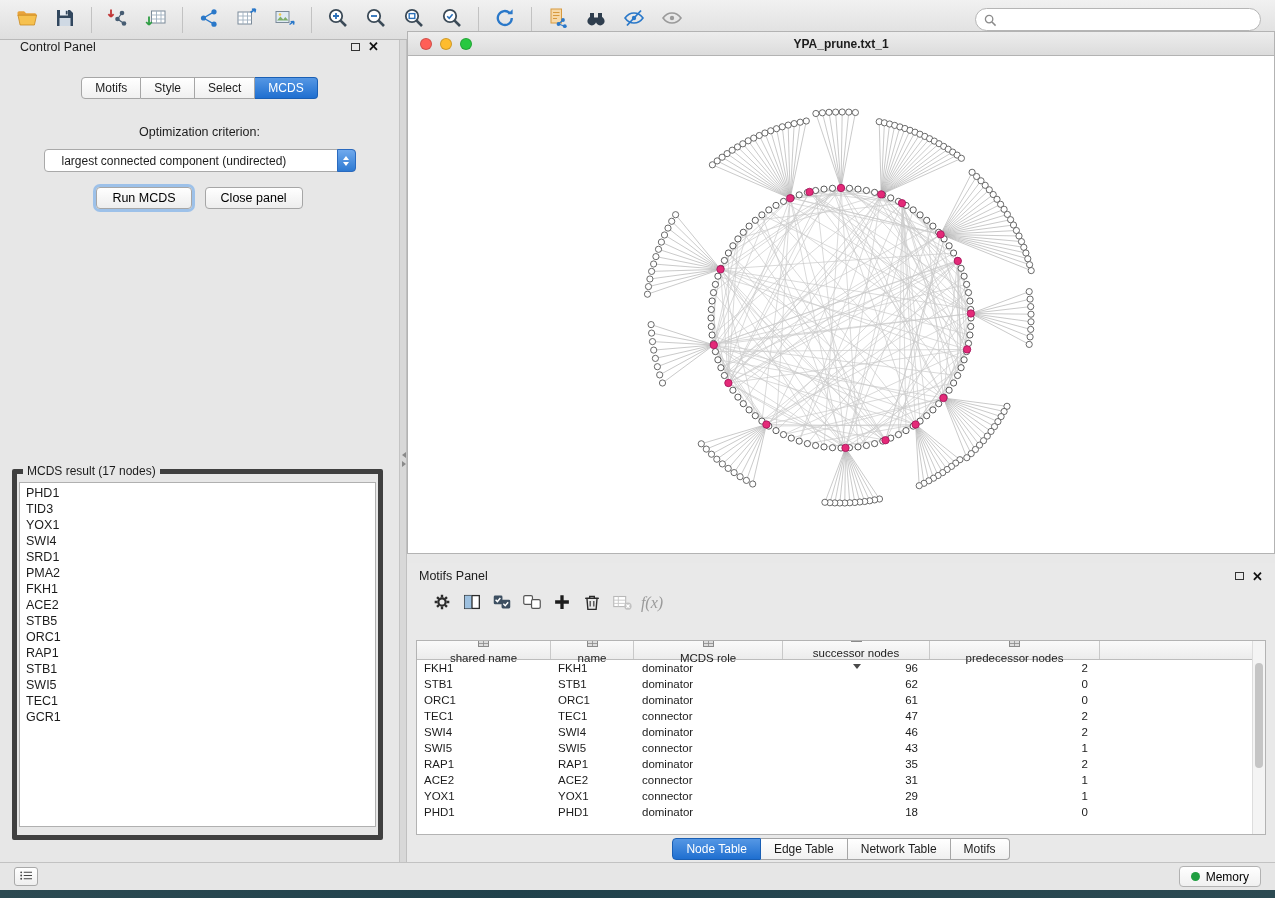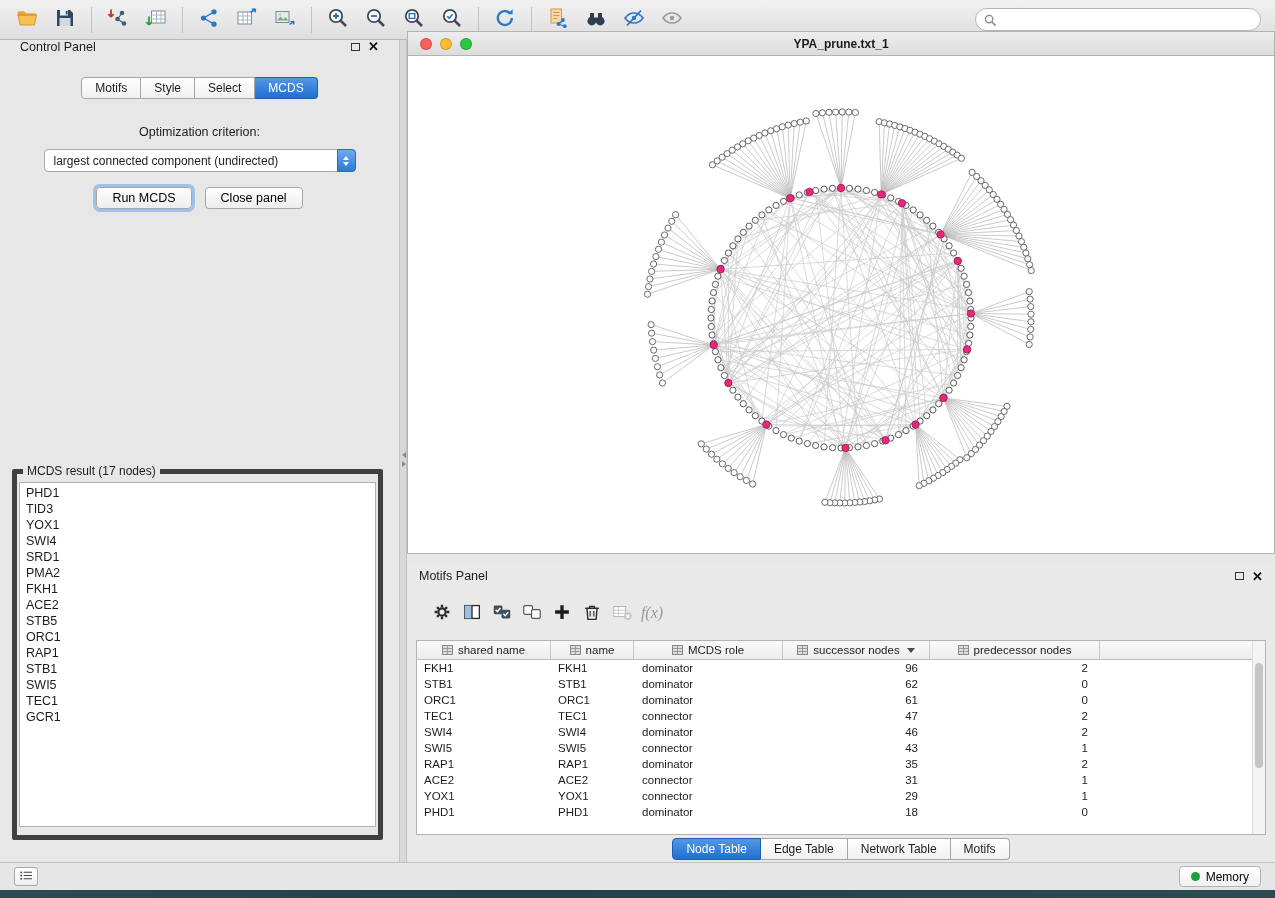--- a/index.html
+++ b/index.html
@@ -32,21 +32,21 @@
   .seg-btn { background:linear-gradient(#ffffff,#f0f0f0); border:1px solid #a6a6a6; border-left:none;
     padding:3px 13px; font-size:12px; color:#1c1c1c; cursor:pointer; }
   .seg-btn:first-child { border-left:1px solid #a6a6a6; border-radius:4px 0 0 4px; }
   .seg-btn:last-child { border-radius:0 4px 4px 0; }
   .seg-btn.active { background:linear-gradient(#5597e4,#1f6fd0); border-color:#1a5fb4; color:#fff; }
 
   .cp-tabs { margin-top:9px; }
   .opt-label { margin-top:26px; text-align:center; font-size:12.5px; }
   .dropdown { width:312px; height:23px; margin:10px auto 0; background:#fff;
     border:1px solid #a9a9a9; border-radius:4px; display:flex; align-items:center; cursor:pointer; }
-  .dropdown .val { flex:1; padding-left:9px; font-size:12px; white-space:nowrap; overflow:hidden; }
+  .dropdown .val { flex:1; padding-left:17px; font-size:12px; white-space:nowrap; overflow:hidden; }
   .stepper { width:19px; height:23px; margin:-1px -1px -1px 0;
     background:linear-gradient(#6fa9ed,#2e7ad2); border:1px solid #2a6abf; border-radius:0 4px 4px 0;
     display:flex; flex-direction:column; align-items:center; justify-content:center; gap:2px; }
   .tri-up { width:0; height:0; border-left:3.5px solid transparent; border-right:3.5px solid transparent;
     border-bottom:4px solid #fff; }
   .tri-dn { width:0; height:0; border-left:3.5px solid transparent; border-right:3.5px solid transparent;
     border-top:4px solid #fff; }
   .btn-row { margin-top:15px; display:flex; justify-content:center; gap:13px; }
   .btn { background:linear-gradient(#ffffff,#ededed); border:1px solid #a6a6a6; border-radius:4px;
     padding:3px 15px; font-size:12.5px; cursor:pointer; font-family:"Liberation Sans", sans-serif; }
@@ -73,32 +73,32 @@
   .net-titlebar { height:24px; background:linear-gradient(#ededed,#dcdcdc);
     border-bottom:1px solid #b3b3b3; position:relative; display:flex; align-items:center; }
   .traffic { display:flex; gap:8px; margin-left:12px; }
   .tl { width:12px; height:12px; border-radius:50%; border:0.5px solid rgba(0,0,0,.18); cursor:pointer; }
   .net-title { position:absolute; left:0; right:0; text-align:center; font-size:12px; font-weight:bold; }
   .net-canvas { display:block; width:866px; height:497px; background:#fff; }
 
   
   .table-panel { position:absolute; left:407px; top:563px; width:868px; height:299px; background:#e9e9e9; }
   .tp-header { height:26px; display:flex; align-items:center; padding:0 12px; font-size:12.5px; }
-  .tp-toolbar { height:48px; display:flex; align-items:center; padding-left:20px; }
+  .tp-toolbar { height:48px; display:flex; align-items:flex-start; padding-left:20px; }
   .ti { width:30px; height:28px; border:none; background:transparent; display:flex; align-items:center;
     justify-content:center; cursor:pointer; }
   .ti svg { width:22px; height:22px; }
   .fx { font-family:"Liberation Serif", serif; font-style:italic; font-size:16px; color:#9a9a9a; }
 
   .tp-table { position:absolute; left:9px; right:9px; top:77px; bottom:27px; background:#fff;
     border:1px solid #b3b3b3; overflow:hidden; }
   .thead { display:flex; height:19px; background:linear-gradient(#fafafa,#ececec);
     border-bottom:1px solid #bdbdbd; }
   .th { display:flex; align-items:center; justify-content:center; gap:5px;
-    border-right:1px solid #c9c9c9; font-size:11.5px; cursor:pointer; }
+    border-right:1px solid #c9c9c9; font-size:11.5px; cursor:pointer;flex-direction:column; }
   .th-fill { flex:1; border-right:none; }
   .c1 { width:134px; } .c2 { width:83px; } .c3 { width:149px; } .c4 { width:147px; } .c5 { width:170px; }
   .hdr-ico { width:11px; height:10px; flex:none; }
   .sort-dn { width:0; height:0; border-left:4px solid transparent; border-right:4px solid transparent;
     border-top:5px solid #4a4a4a; margin-left:2px; }
   .tbody { position:absolute; left:0; right:13px; top:19px; bottom:0; overflow:hidden; }
   .tr { display:flex; height:16px; align-items:center; cursor:default; }
   .td { font-size:11.5px; overflow:hidden; white-space:nowrap; }
   .td.c1, .td.c2 { padding-left:7px; }
   .td.c3 { padding-left:8px; }

